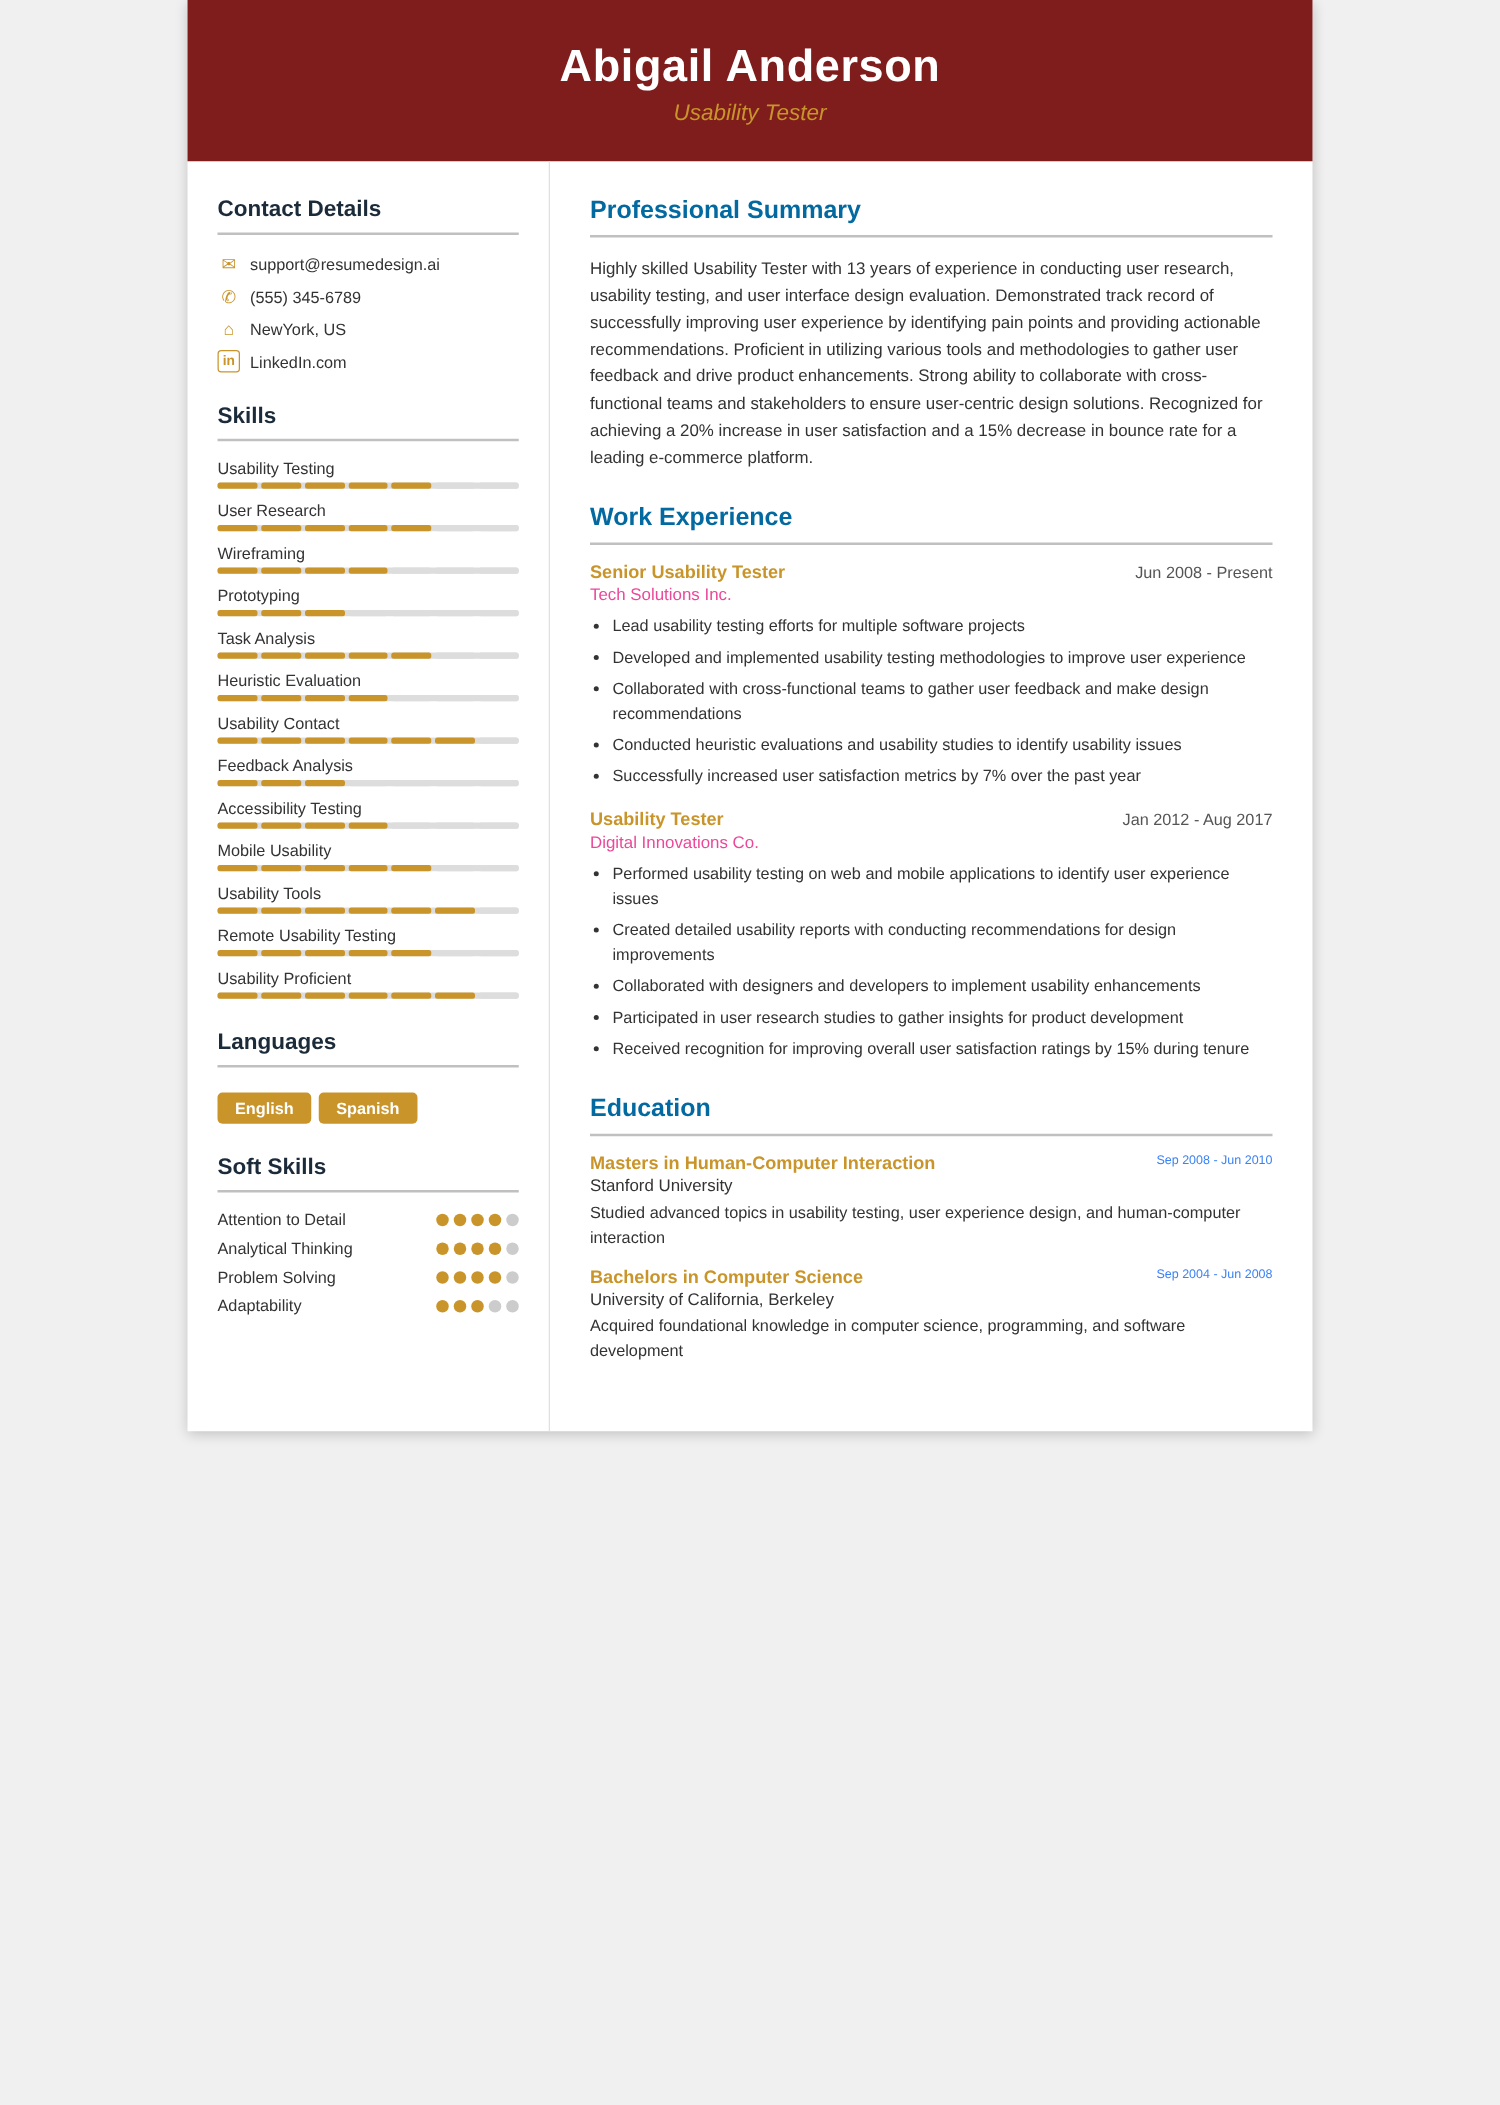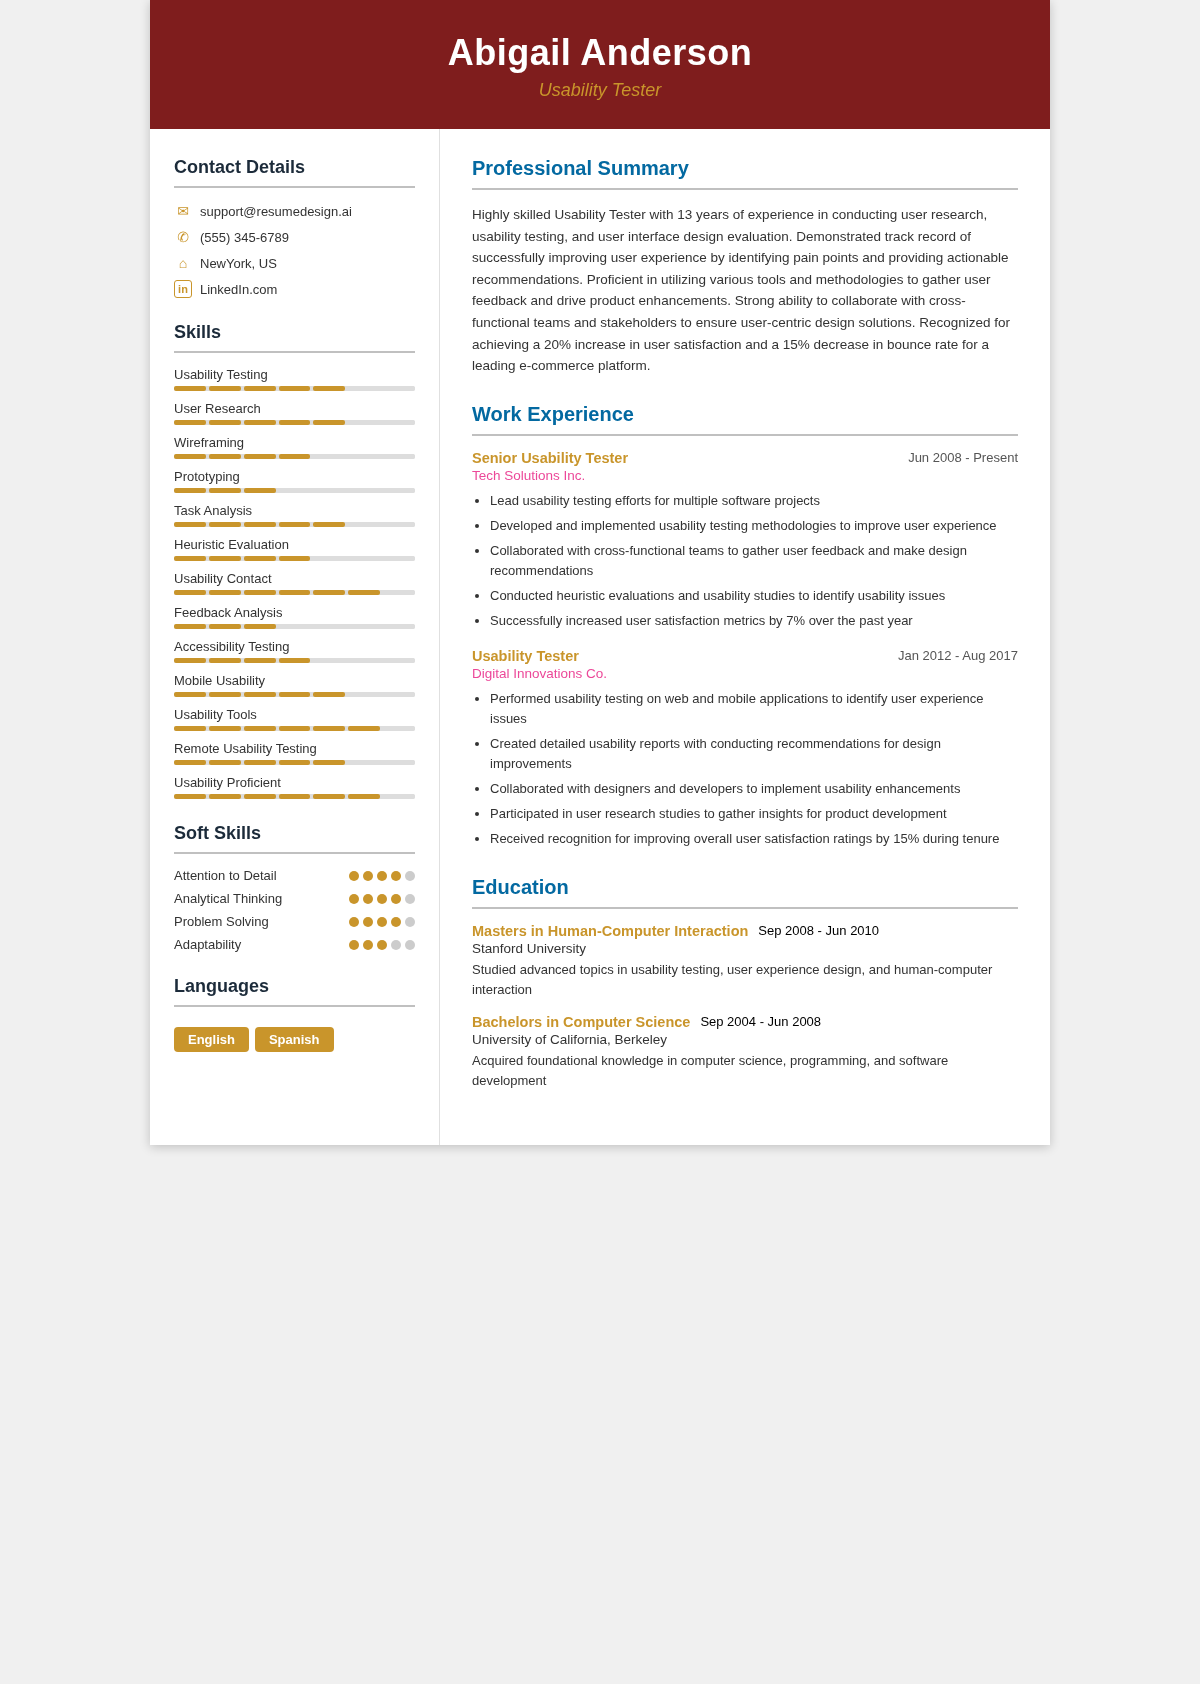--- a/index.html
+++ b/index.html
@@ -186,31 +186,32 @@
       margin-bottom: 16px;
     }
     .job-bullets li {
       font-size: 13px;
       color: #333;
       line-height: 1.55;
       margin-bottom: 5px;
     }
     .edu-header {
       display: flex;
+      justify-content: space-between;
       align-items: flex-start;
       margin-bottom: 2px;
     }
     .edu-title {
       font-size: 14.5px;
       font-weight: bold;
       color: #c9952b;
     }
     .edu-dates {
-      font-size: 13px;
-      color: #000000;
+      font-size: 10px;
+      color: #3b82f6;
       white-space: nowrap;
       margin-left: 10px;
     }
     .edu-school {
       font-size: 13.5px;
       color: #333;
       margin-bottom: 4px;
     }
     .edu-desc {
       font-size: 13px;
@@ -411,20 +412,26 @@
                 <div class="skill-bar-segment skill-bar-filled" style="flex:1"></div>
                 <div class="skill-bar-segment skill-bar-filled" style="flex:1"></div>
                 <div class="skill-bar-segment skill-bar-filled" style="flex:1"></div>
                 <div class="skill-bar-segment skill-bar-empty" style="flex:1"></div>
       </div>
             </div>
           </div>
       </div>
 
       <div class="sidebar-section">
+        <div class="section-title">Languages</div>
+        <hr class="section-divider">
+        <div id="languages-container"><span class="lang-badge">English</span><span class="lang-badge">Spanish</span></div>
+      </div>
+
+      <div class="sidebar-section">
         <div class="section-title">Soft Skills</div>
         <hr class="section-divider">
         <div id="soft-skills-container">
             <div class="soft-skill-item">
               <span>Attention to Detail</span>
       <div class="dots">
                 <div class="dot dot-filled"></div>
                 <div class="dot dot-filled"></div>
                 <div class="dot dot-filled"></div>
                 <div class="dot dot-filled"></div>
@@ -455,26 +462,20 @@
               <span>Adaptability</span>
       <div class="dots">
                 <div class="dot dot-filled"></div>
                 <div class="dot dot-filled"></div>
                 <div class="dot dot-filled"></div>
                 <div class="dot dot-empty"></div>
                 <div class="dot dot-empty"></div>
               </div>
             </div>
           </div>
-      </div>
-
-      <div class="sidebar-section">
-        <div class="section-title">Languages</div>
-        <hr class="section-divider">
-        <div id="languages-container"><span class="lang-badge">English</span><span class="lang-badge">Spanish</span></div>
       </div>
 
     </div>
 
     <div class="main">
 
       <div class="main-section">
         <div class="main-section-title">Professional Summary</div>
         <hr class="main-divider">
         <p class="summary-text">Highly skilled Usability Tester with 13 years of experience in conducting user research, usability testing, and user interface design evaluation. Demonstrated track record of successfully improving user experience by identifying pain points and providing actionable recommendations. Proficient in utilizing various tools and methodologies to gather user feedback and drive product enhancements. Strong ability to collaborate with cross-functional teams and stakeholders to ensure user-centric design solutions. Recognized for achieving a 20% increase in user satisfaction and a 15% decrease in bounce rate for a leading e-commerce platform.</p>

